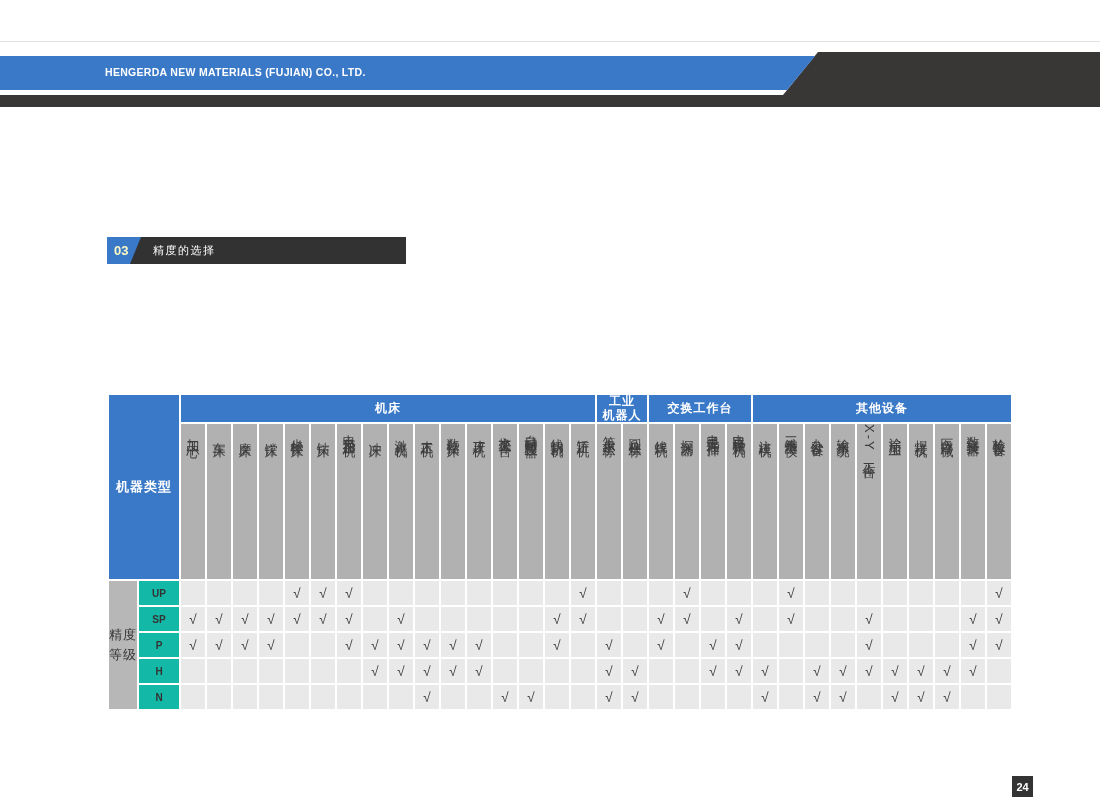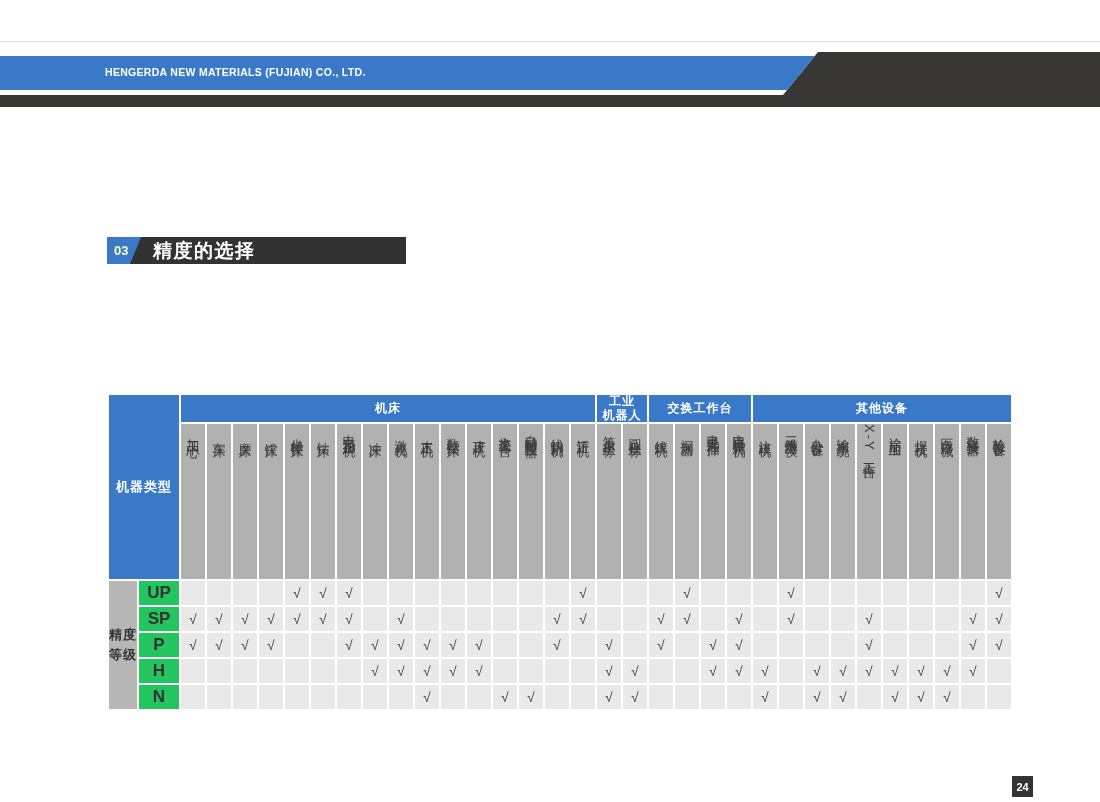--- a/index.html
+++ b/index.html
@@ -35,21 +35,21 @@
   .section-bar { position: absolute; top: 237px; left: 107px; width: 299px; height: 27px; background: #323232; }
   .section-badge {
     position: absolute; left: 0; top: 0; width: 34px; height: 27px;
     background: var(--blue);
     clip-path: polygon(0 0, 100% 0, calc(100% - 11px) 100%, 0 100%);
     color: #fef9c3; font-weight: bold; font-size: 13px;
     display: flex; align-items: center; padding-left: 7px;
   }
   .section-title {
     position: absolute; left: 46px; top: 0; height: 27px; line-height: 27px;
-    color: #ffffff; font-weight: bold; font-size: 19px; letter-spacing: 1.5px;
+    color: #ffffff; font-weight: normal; font-size: 11px; letter-spacing: 1.5px;
   }
 
   .intro { position: absolute; top: 334px; left: 106px; font-size: 14px; color: #2e2e2e; letter-spacing: 0.5px; }
 
   
   .tablewrap { position: absolute; top: 393px; left: 107px; }
   table.grid { border-collapse: separate; border-spacing: 2px; table-layout: fixed; }
   table.grid td { padding: 0; overflow: hidden; }
   td.corner {
     background: var(--blue); color: #ffffff; font-weight: bold; font-size: 13px;
@@ -58,25 +58,25 @@
   td.group {
     background: var(--blue); color: #ffffff; font-weight: bold; font-size: 12px;
     text-align: center; vertical-align: middle; height: 27px; line-height: 1.12; letter-spacing: 1px;
   }
   td.colhead {
     background: #b1b1b1; color: #3c3c3c; font-size: 13px;
     text-align: center; vertical-align: top; height: 155px; padding-top: 6px;
   }
   .vtext { writing-mode: vertical-rl; text-orientation: mixed; display: inline-block; letter-spacing: 2px; line-height: 1.0; }
   td.rowgroup {
-    background: #b7b7b7; color: #333333; font-weight: bold; font-size: 13px;
+    background: #b7b7b7; color: #333333; font-weight: normal; font-size: 13px;
     text-align: center; vertical-align: middle; line-height: 1.55; letter-spacing: 1px;
   }
   td.rowlabel {
-    background: #22c55e; color: #333333; font-weight: bold; font-size: 17px;
+    background: #14b8a6; color: #333333; font-weight: bold; font-size: 10px;
     text-align: center; vertical-align: middle; height: 24px;
   }
   td.cell {
     background: #e9e9e9; color: #3c3c3c; font-size: 13.5px;
     text-align: center; vertical-align: middle; height: 24px;
   }
 
   .pagenum {
     position: absolute; left: 1012px; top: 776px; width: 21px; height: 21px;
     background: #333333; color: #ffffff; font-size: 11px; font-weight: bold;

